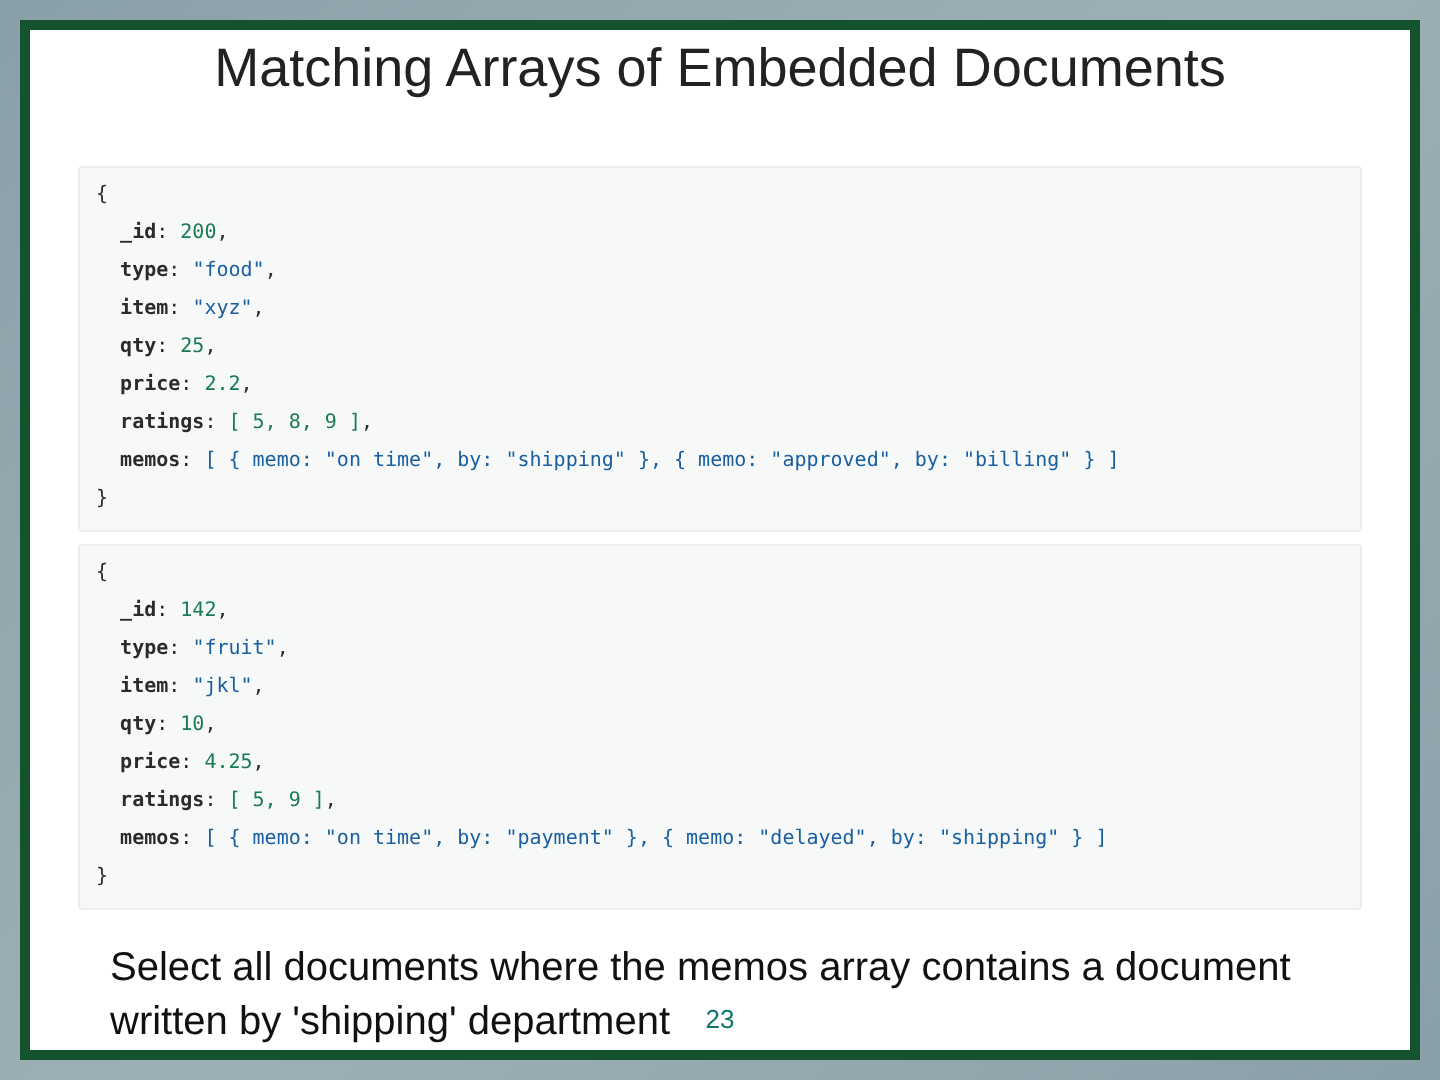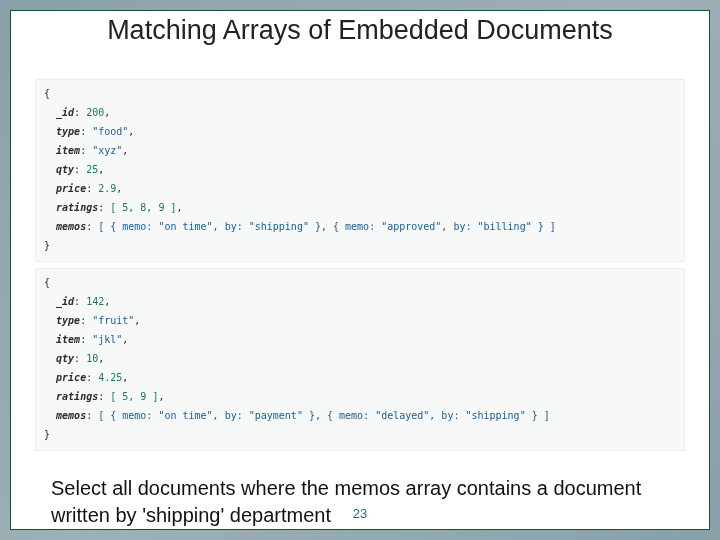--- a/index.html
+++ b/index.html
@@ -6,21 +6,21 @@
   html, body { width: 720px; height: 540px; overflow: hidden; }
   body {
     background: linear-gradient(135deg, #8aa0a8 0%, #9db0b6 50%, #8aa0a8 100%);
     font-family: Arial, Helvetica, sans-serif;
     padding: 10px;
   }
   .slide {
     width: 100%;
     height: 100%;
     background: #ffffff;
-    border: 1px solid #14532d;
+    border: 5px solid #14532d;
     position: relative;
     display: flex;
     flex-direction: column;
   }
   .title-wrap {
     text-align: center;
     padding: 4px 40px 0 40px;
     height: 68px;
     overflow: hidden;
   }
@@ -43,21 +43,21 @@
     border: 1px solid #eceeee;
     border-radius: 2px;
     padding: 4px 8px 6px 8px;
     font-family: Consolas, Menlo, monospace;
     font-size: 10px;
     line-height: 1.9;
     color: #2b2b2b;
     white-space: pre;
     overflow: hidden;
   }
-  .k  { color: #2b2b2b; font-weight: 700; font-style: italic; }
+  .k  { color: #2b2b2b; font-weight: 700; }
   .n  { color: #1a7a50; }
   .s  { color: #1a5fa0; }
   .pl { color: #2b2b2b; }
   .question {
     padding: 8px 40px 0 40px;
     font-size: 20px;
     color: #111;
     line-height: 1.35;
   }
   .page-num {
@@ -79,21 +79,21 @@
     <div class="title">Matching Arrays of Embedded Documents</div>
   </div>
 
   <div class="code-blocks">
 
     <div class="code-block"><span class="pl">{</span>
   <span class="k">_id</span><span class="pl">: </span><span class="n">200</span><span class="pl">,</span>
   <span class="k">type</span><span class="pl">: </span><span class="s">"food"</span><span class="pl">,</span>
   <span class="k">item</span><span class="pl">: </span><span class="s">"xyz"</span><span class="pl">,</span>
   <span class="k">qty</span><span class="pl">: </span><span class="n">25</span><span class="pl">,</span>
-  <span class="k">price</span><span class="pl">: </span><span class="n">2.9</span><span class="pl">,</span>
+  <span class="k">price</span><span class="pl">: </span><span class="n">2.2</span><span class="pl">,</span>
   <span class="k">ratings</span><span class="pl">: </span><span class="n">[ 5, 8, 9 ]</span><span class="pl">,</span>
   <span class="k">memos</span><span class="pl">: </span><span class="s">[ { memo: "on time", by: "shipping" }, { memo: "approved", by: "billing" } ]</span>
 <span class="pl">}</span></div>
 
     <div class="code-block"><span class="pl">{</span>
   <span class="k">_id</span><span class="pl">: </span><span class="n">142</span><span class="pl">,</span>
   <span class="k">type</span><span class="pl">: </span><span class="s">"fruit"</span><span class="pl">,</span>
   <span class="k">item</span><span class="pl">: </span><span class="s">"jkl"</span><span class="pl">,</span>
   <span class="k">qty</span><span class="pl">: </span><span class="n">10</span><span class="pl">,</span>
   <span class="k">price</span><span class="pl">: </span><span class="n">4.25</span><span class="pl">,</span>

